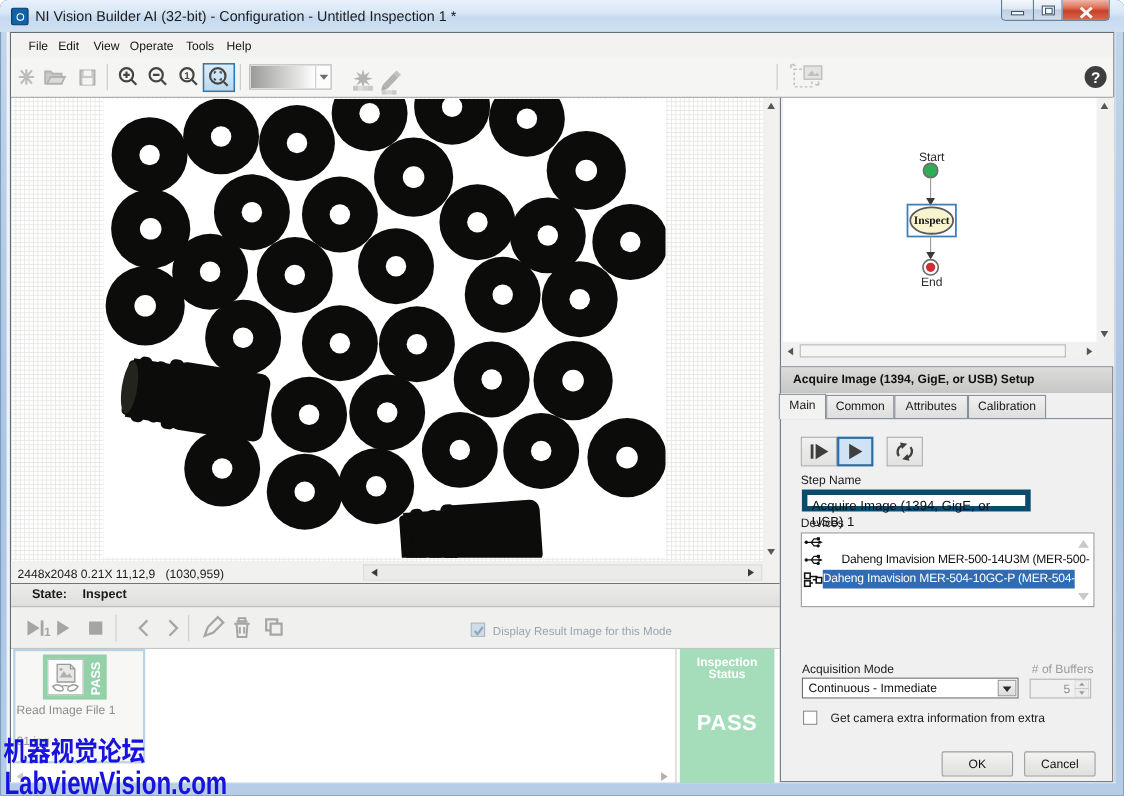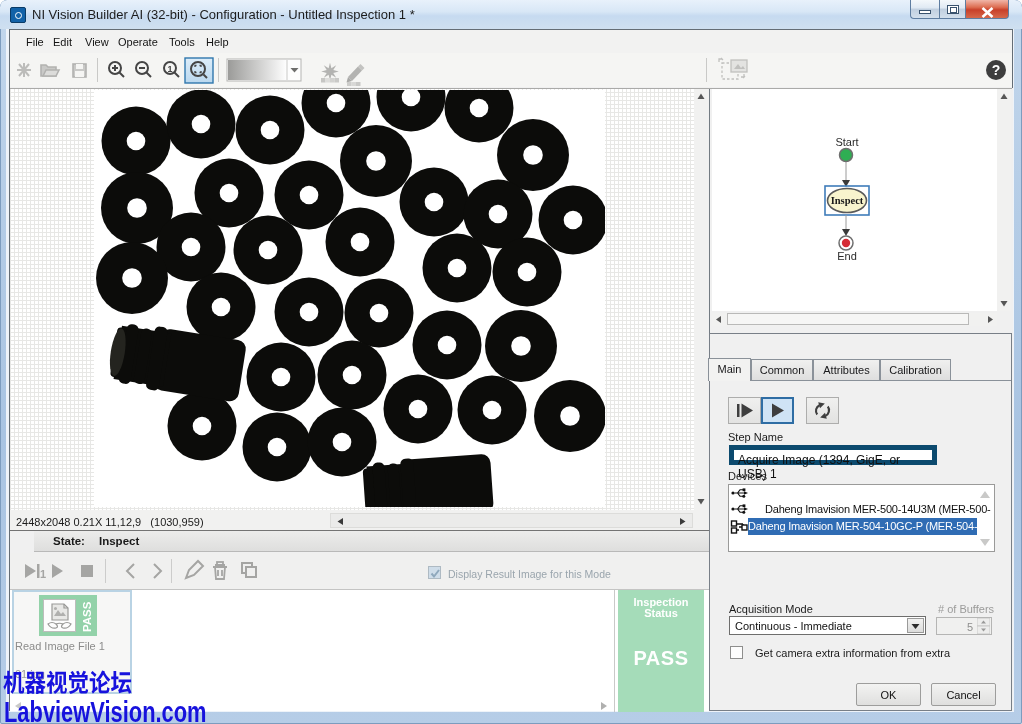--- a/index.html
+++ b/index.html
@@ -37,21 +37,21 @@
 #viewport { left:10px; top:88px; width:684px; height:422px; background:#fff;
   background-image:linear-gradient(#e7e7e5 1px, transparent 1px), linear-gradient(90deg,#e7e7e5 1px, transparent 1px);
   background-size:4px 4px; }
 #mainimg { left:94px; top:90px; width:511px; height:417px; background:#fff; }
 #vscroll { left:694px; top:88px; width:14px; height:422px; background:#f1f1f0; }
 #statusrow { left:10px; top:510px; width:699px; height:21px; background:#f1f1f0; border-bottom:1px solid #737373; }
 #statustext { left:6px; top:6px; font-size:11px; color:#1b1b1b; }
 #hscroll { position:absolute; left:320px; top:3px; width:363px; height:15px; background:#ebebea; border:1px solid #dcdcda; }
 
 
-#statebar { left:10px; top:531px; width:699px; height:21px; background:linear-gradient(180deg,#ececeb,#dededd); border-bottom:1px solid #b9b9b8; font-size:11.5px; font-weight:bold; color:#1a1a1a;margin-left:24px; }
+#statebar { left:10px; top:531px; width:699px; height:21px; background:linear-gradient(180deg,#ececeb,#dededd); border-bottom:1px solid #b9b9b8; font-size:11.5px; font-weight:bold; color:#1a1a1a; }
 #ctrlrow { left:10px; top:553px; width:699px; height:36px; background:#f0f0ef; }
 #dispchk { position:absolute; left:428px; top:566px; width:13px; height:13px; background:#cfdde9; border:1px solid #aebac3; }
 #dispchk svg { position:absolute; left:0; top:-1px; }
 #displbl { position:absolute; left:448px; top:568px; font-size:10.5px; color:#9aa5ad; }
 
 
 #bottomstrip { left:10px; top:589px; width:699px; height:122px; background:#fff; border-top:1px solid #c4c4c3; }
 #thumbline { position:absolute; left:604px; top:0; width:1px; height:122px; background:#c9c9c8; }
 #thumbcard { position:absolute; left:2px; top:0px; width:120px; height:104px; background:#f7f7f6; border:2px solid #b9d3e4; }
 #passblock { position:absolute; left:25px; top:3px; width:58px; height:41px; background:#93d2a9; }
@@ -366,20 +366,23 @@
         </svg>
   </div>
     <div id="dhscroll">
         <div id="dhthumb"></div>
   <svg width="285" height="13" style="position:absolute;left:0;top:0;">
           <path d="M9 3 L9 10 L4 6.5 Z" fill="#565656"></path>
   <path d="M276 3 L276 10 L281 6.5 Z" fill="#565656"></path>
         </svg>
   </div>
     <div id="setup">
+      <div id="setuphdr">
+          <span>Acquire Image (1394, GigE, or USB) Setup</span>
+        </div>
       <div class="tab" id="tabMain">Main</div>
       <div class="tab" style="left:41px;width:62px;">Common</div>
       <div class="tab" style="left:103px;width:67px;">Attributes</div>
       <div class="tab" style="left:170px;width:71px;" id="tabCal">Calibration</div>
       <div id="tabline"></div>
       <div class="btn3" id="stepbtn" style="left:18px;top:63px;"><svg width="31" height="25">
 <rect x="8" y="6" width="2.5" height="13" fill="#3e3e3e"></rect>
             <path d="M12.5 5.5 L24 12.5 L12.5 19.5 Z" fill="#3e3e3e"></path>
           </svg></div>
       <div class="btn3" id="runbtn" style="left:51px;top:63px;"><svg width="29" height="23">

